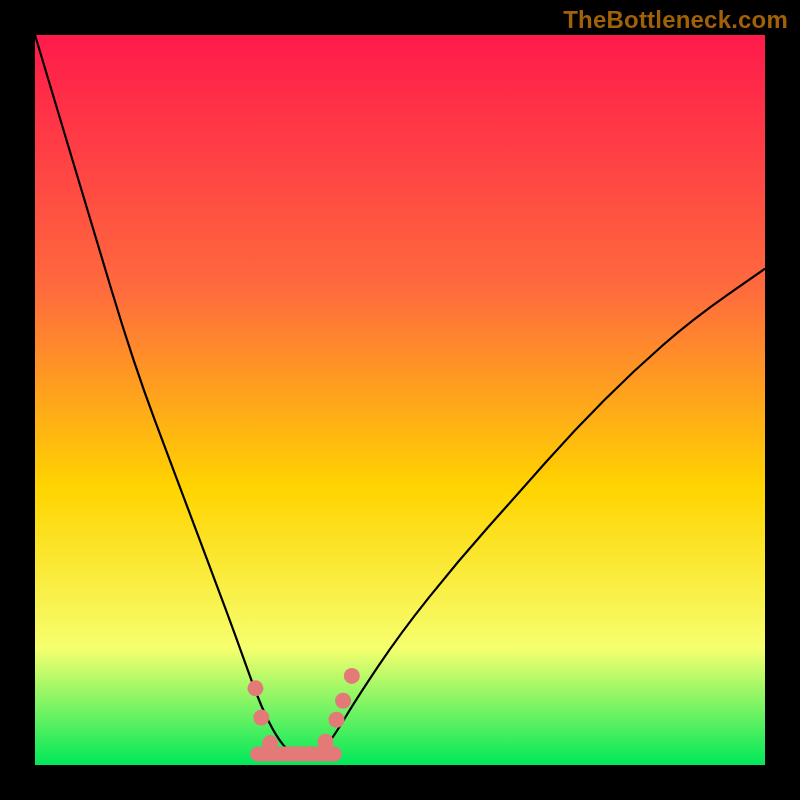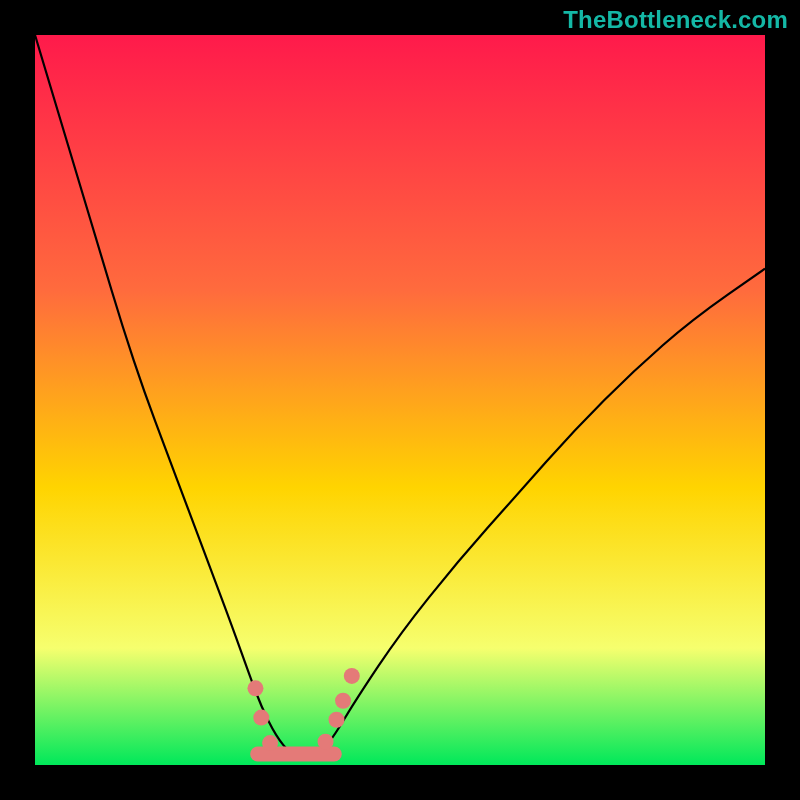--- a/index.html
+++ b/index.html
@@ -21,21 +21,21 @@
     left: 35px;
     top: 35px;
     width: 730px;
     height: 730px;
     overflow: hidden;
   }
   .watermark {
     position: absolute;
     top: 6px;
     right: 12px;
-    color: #14b8a6;
+    color: #a16207;
     font-size: 24px;
     font-weight: 600;
     letter-spacing: 0.2px;
     user-select: none;
   }
   svg { display: block; }
 </style>
 </head>
 <body>
 

